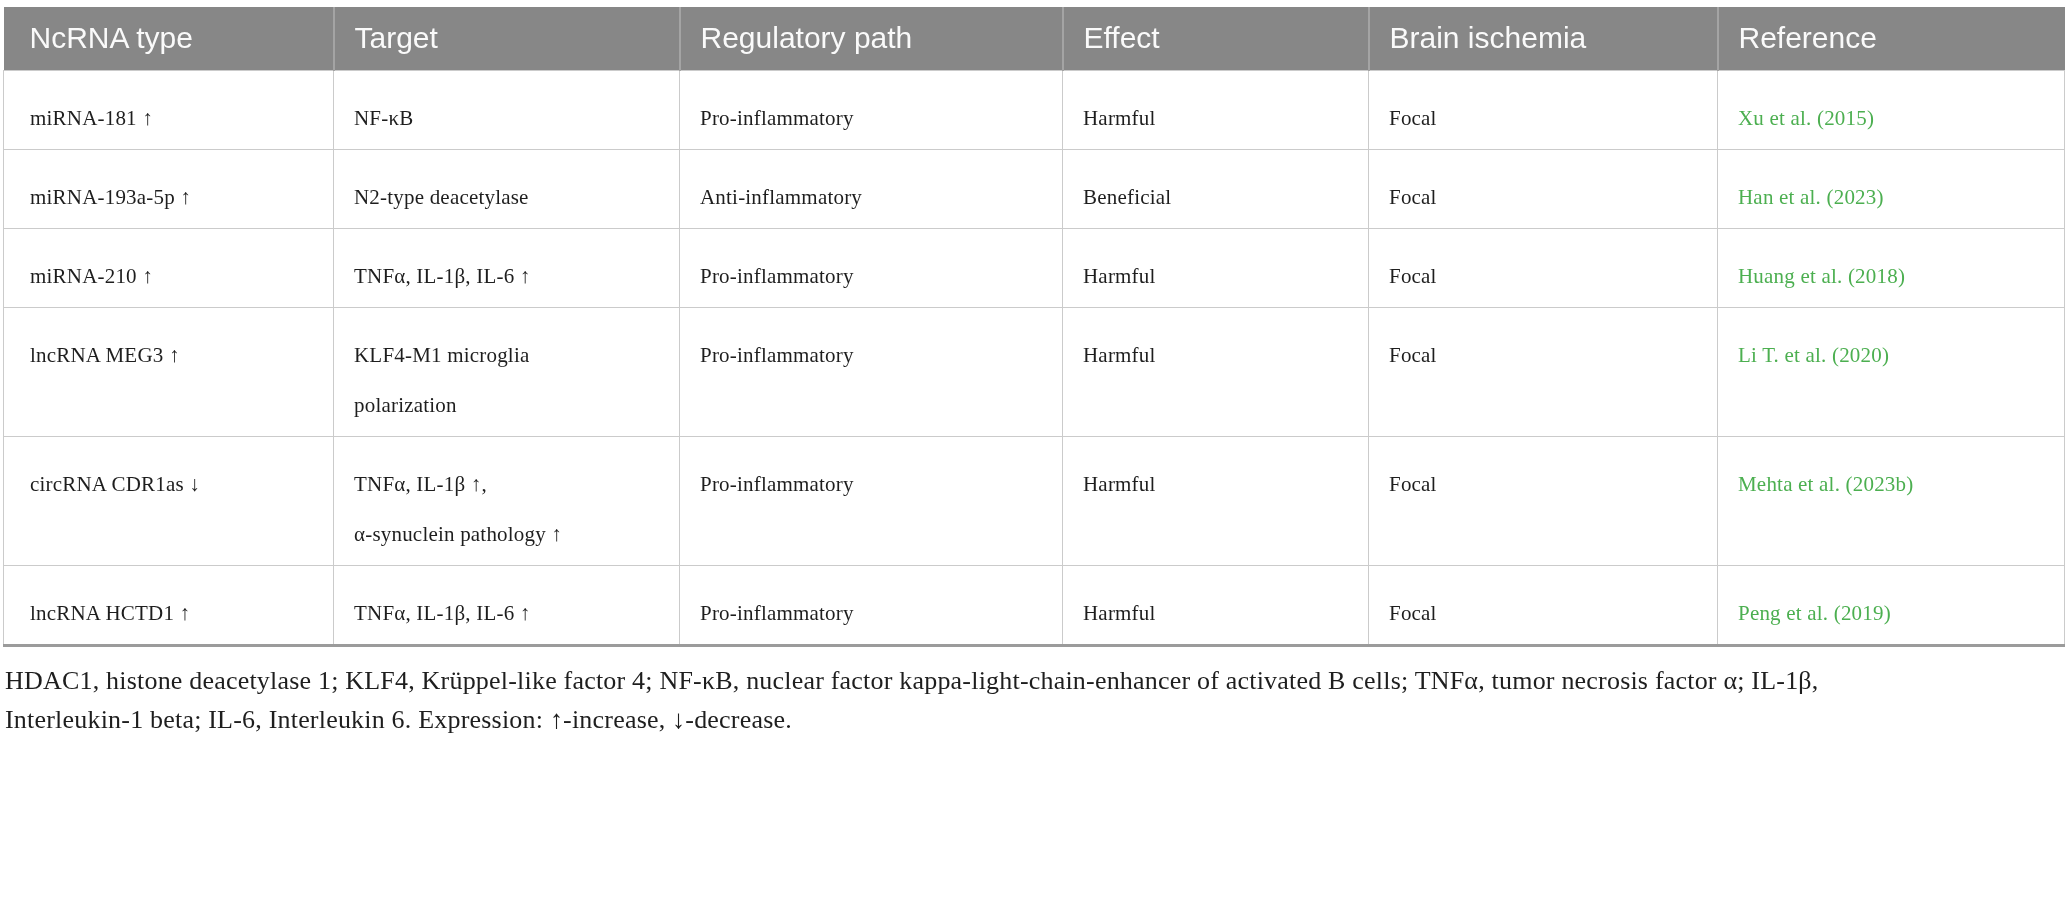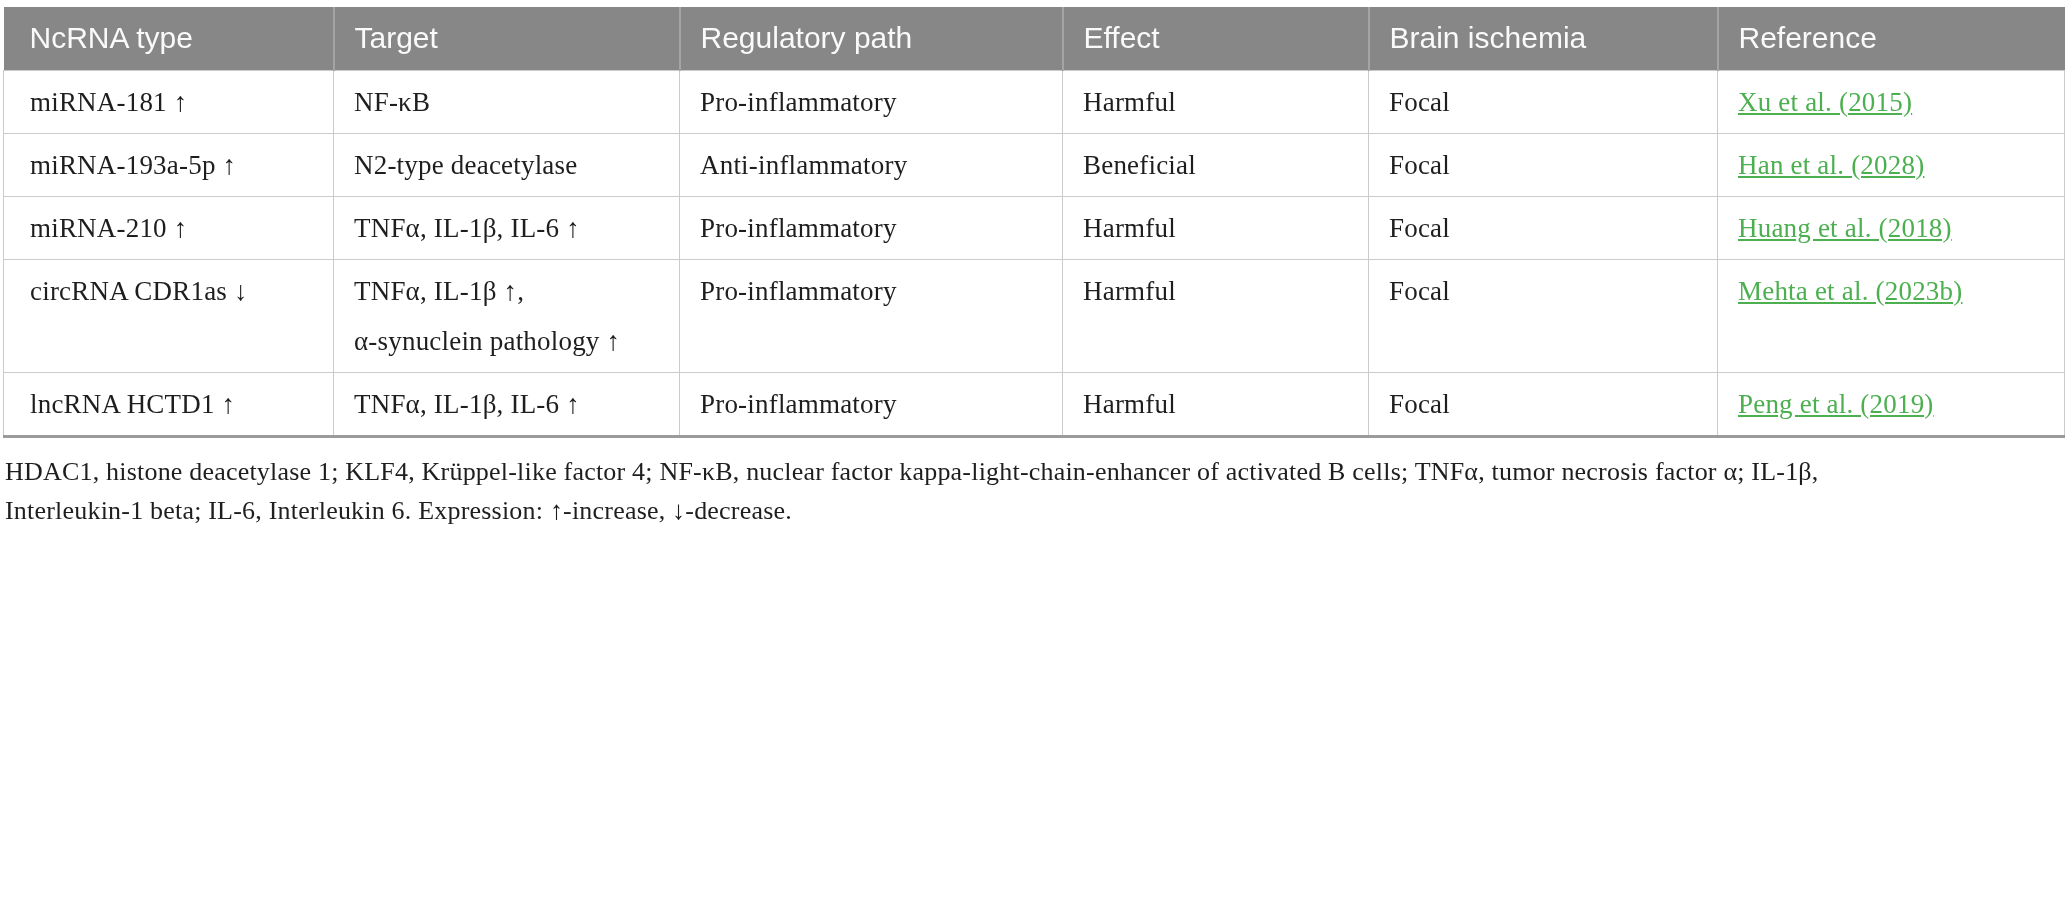--- a/index.html
+++ b/index.html
@@ -28,34 +28,33 @@
     font-size: 30px;
     text-align: left;
     vertical-align: middle;
     height: 63px;
     padding: 0 10px 0 20px;
     border-left: 2px solid #a4a4a4;
   }
   thead th:first-child { border-left: none; padding-left: 26px; }
   tbody td {
     vertical-align: top;
-    font-size: 27px;
+    font-size: 21px;
     line-height: 50px;
     color: var(--body-text, #1e1e1e);
-    padding: 6px 12px 6px 20px;
+    padding: 22px 12px 6px 20px;
     border: 1.5px solid var(--border, #cbcbcb);
     white-space: pre-line;
     letter-spacing: 0.2px;
   }
   tbody td:first-child { padding-left: 26px; }
   tbody tr { background: #ffffff; }
   .ref-link {
     color: var(--reference-green, #4caf50);
     cursor: pointer;
-    text-decoration: underline;
   }
   .footnote {
     margin-top: 14px;
     padding: 0 6px 0 2px;
     font-size: 26px;
     line-height: 39px;
     color: var(--body-text, #1e1e1e);
     letter-spacing: 0.2px;
   }
 </style>
@@ -90,29 +89,38 @@
           <td>Harmful</td>
           <td>Focal</td>
           <td><span class="ref-link">Xu et al. (2015)</span></td>
         </tr>
         <tr>
           <td>miRNA-193a-5p ↑</td>
           <td>N2-type deacetylase</td>
           <td>Anti-inflammatory</td>
           <td>Beneficial</td>
           <td>Focal</td>
-          <td><span class="ref-link">Han et al. (2028)</span></td>
+          <td><span class="ref-link">Han et al. (2023)</span></td>
         </tr>
         <tr>
           <td>miRNA-210 ↑</td>
           <td>TNFα, IL-1β, IL-6 ↑</td>
           <td>Pro-inflammatory</td>
           <td>Harmful</td>
           <td>Focal</td>
           <td><span class="ref-link">Huang et al. (2018)</span></td>
+        </tr>
+        <tr>
+          <td>lncRNA MEG3 ↑</td>
+          <td>KLF4-M1 microglia
+polarization</td>
+          <td>Pro-inflammatory</td>
+          <td>Harmful</td>
+          <td>Focal</td>
+          <td><span class="ref-link">Li T. et al. (2020)</span></td>
         </tr>
         <tr>
           <td>circRNA CDR1as ↓</td>
           <td>TNFα, IL-1β ↑,
 α-synuclein pathology ↑</td>
           <td>Pro-inflammatory</td>
           <td>Harmful</td>
           <td>Focal</td>
           <td><span class="ref-link">Mehta et al. (2023b)</span></td>
         </tr>

